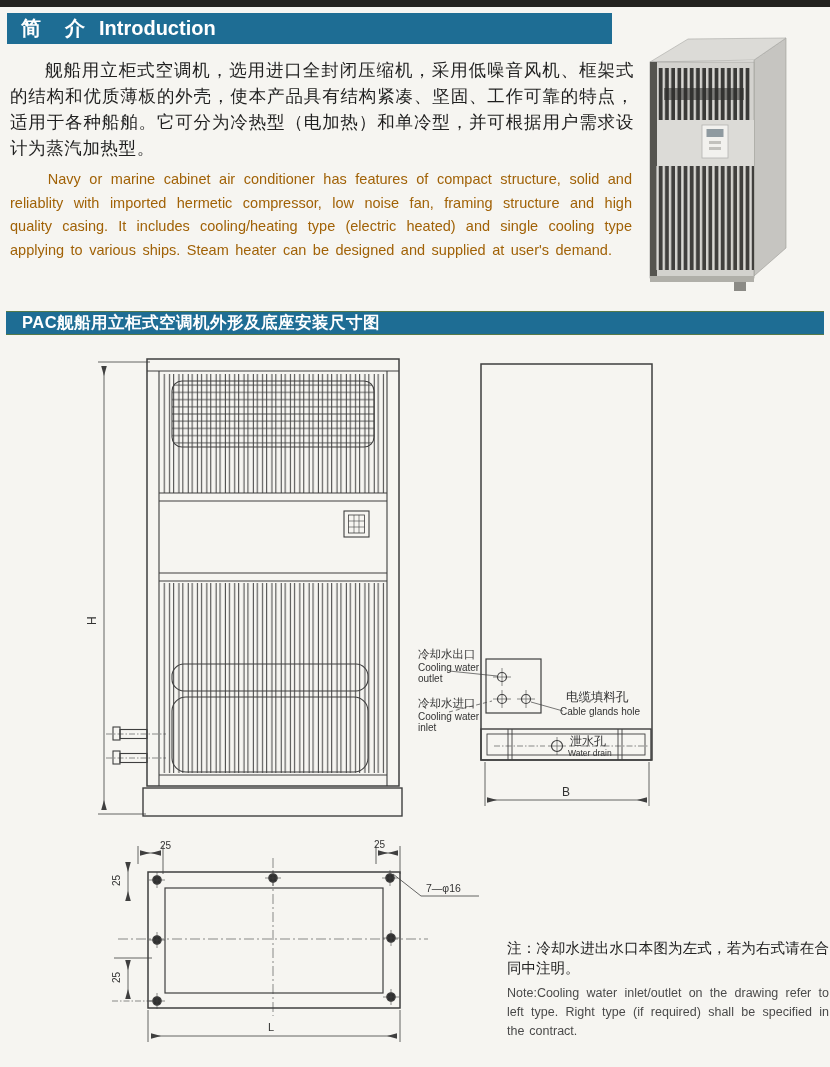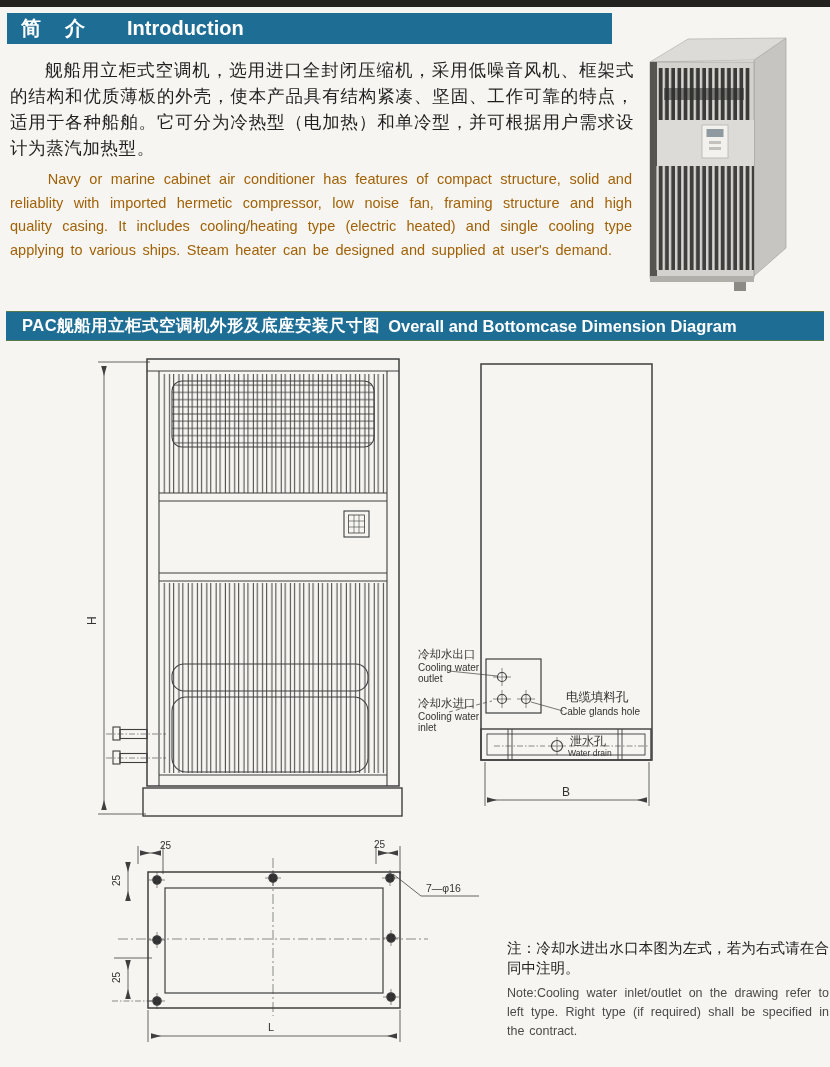--- a/index.html
+++ b/index.html
@@ -1,23 +1,23 @@
 <!DOCTYPE html>
 <html><head>
 <meta charset="utf-8">
 <style>
   html,body{margin:0;padding:0;background:#e9e8e4;}
   .page{position:relative;width:830px;height:1067px;background:#f6f5f1;
         font-family:"Liberation Sans",sans-serif;overflow:hidden;margin:0 auto;}
   .topstrip{position:absolute;left:0;top:0;width:830px;height:7px;background:#24221f;}
   .bar{position:absolute;background:#1e6d94;color:#ffffff;font-weight:bold;
        display:flex;align-items:center;box-sizing:border-box;}
-  .bar1{left:7px;top:13px;width:605px;height:31px;font-size:20px;padding-left:14px;gap:28px;}
+  .bar1{left:7px;top:13px;width:605px;height:31px;font-size:20px;padding-left:14px;}
   .bar1 .zh{letter-spacing:2px;margin-right:12px;}
-  .bar2{left:6px;top:311px;width:818px;height:30px;font-size:16.5px;padding-left:16px;
+  .bar2{left:6px;top:311px;width:818px;height:24px;font-size:16.5px;padding-left:16px;
         border-top:1px solid #577a4a;border-bottom:1px solid #577a4a;}
   .bar2 .zh{margin-right:8px;letter-spacing:0.5px;}
   .para-zh{position:absolute;left:10px;top:57px;width:624px;font-size:17.5px;line-height:26px;
            color:#1f1f1f;text-align:justify;text-indent:2em;letter-spacing:0.6px;}
   .para-en{position:absolute;left:10px;top:168px;width:622px;font-size:14.5px;line-height:23.5px;
            color:#a16207;text-align:justify;text-indent:2.6em;word-spacing:2.5px;}
   .photo{position:absolute;left:636px;top:8px;}
   .drawing{position:absolute;left:0;top:345px;}
   .note{position:absolute;left:507px;top:938px;width:322px;}
   .note .zh{font-size:14.5px;line-height:20px;color:#222;text-align:justify;}
@@ -67,21 +67,20 @@
         <rect x="20" y="158" width="98" height="104" fill="#403f3d"></rect>
         <rect x="20" y="158" width="98" height="104" fill="url(#pslat)"></rect>
       </g>
       <rect x="14" y="268" width="104" height="6" fill="#b0afa9"></rect>
       <rect x="98" y="274" width="12" height="9" fill="#8b8a85"></rect>
     </g>
   </svg>
 
   <div class="bar bar2">
     <span class="zh">PAC舰船用立柜式空调机外形及底座安装尺寸图</span>
-    <span class="en">Overall and Bottomcase Dimension Diagram</span>
   </div>
 
   <svg class="drawing" width="830" height="722" viewBox="0 345 830 722">
     <defs>
       <marker id="arrow" markerWidth="11" markerHeight="8" refX="10" refY="4" orient="auto-start-reverse" markerUnits="userSpaceOnUse">
         <path d="M0,4 L10,1.2 L10,6.8 Z" fill="#3f3f3f"></path>
       </marker>
       <pattern id="vbars" width="9.3" height="8" patternUnits="userSpaceOnUse">
         <path d="M2.2,0 V8 M6.2,0 V8" stroke="#3f3f3f" stroke-width="1"></path>
       </pattern>

